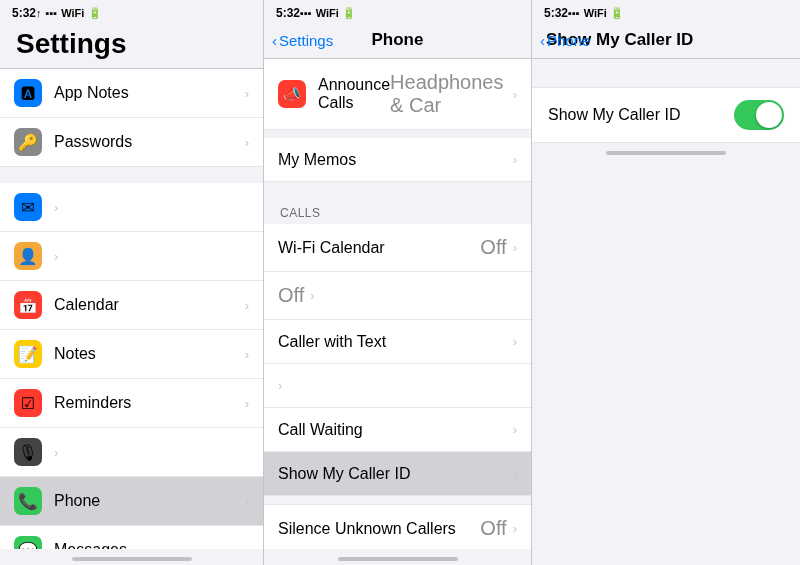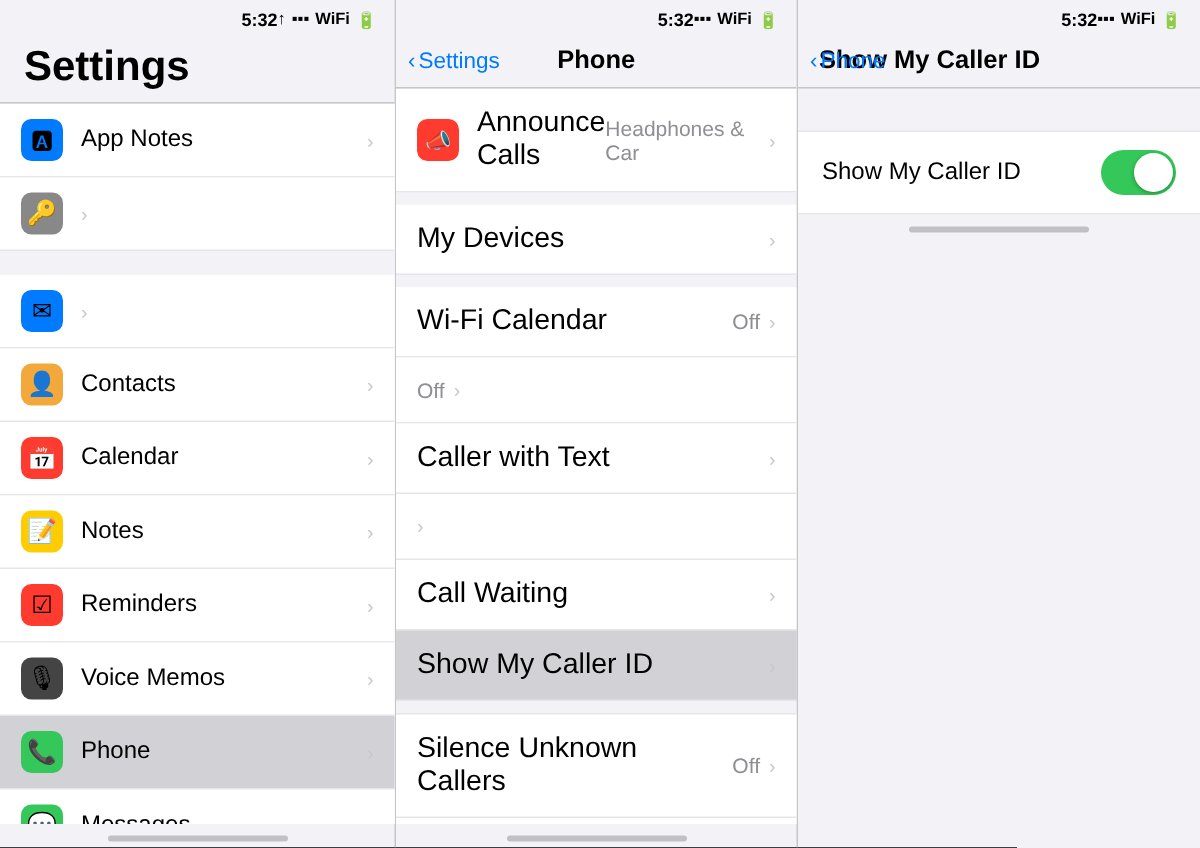--- a/index.html
+++ b/index.html
@@ -17,21 +17,21 @@
     .panel {
       display: flex;
       flex-direction: column;
       height: 565px;
       overflow: hidden;
     }
 
     
     .status-bar {
       display: flex;
-      justify-content: flex-end;
+      justify-content: flex-start;
       align-items: center;
       padding: 6px 12px 4px;
       font-size: 12px;
       font-weight: 600;
       height: 24px;
     }
     .status-left { display: flex; align-items: center; gap: 3px; }
     .status-right { display: flex; align-items: center; gap: 4px; font-size: 11px; }
 
     
@@ -157,26 +157,26 @@
       display: flex;
       align-items: center;
       justify-content: center;
       margin-right: 12px;
       flex-shrink: 0;
       color: #fff;
       font-size: 14px;
     }
     .phone-list-item .item-text {
       flex: 1;
-      font-size: 19px;
+      font-size: 16px;
       color: #000;
     }
     .phone-list-item .item-value {
       color: #8e8e93;
-      font-size: 14px;
+      font-size: 20px;
       margin-right: 6px;
     }
     .phone-list-item .chevron {
       color: #c7c7cc;
       font-size: 13px;
     }
 
     
     .caller-id-highlight {
       background: #d1d1d6 !important;
@@ -297,52 +297,51 @@
   </div>
   <div class="settings-list">
     <div class="settings-group">
       <div class="settings-item">
         <div class="app-icon" style="background:#007aff;">🅰</div>
         <span class="item-label">App Notes</span>
         <span class="chevron">›</span>
       </div>
       <div class="settings-item">
         <div class="app-icon" style="background:#888;">🔑</div>
+        <span class="item-label">Passwords</span>
         <span class="chevron">›</span>
       </div>
     </div>
     <div class="list-divider"></div>
     <div class="settings-group">
       <div class="settings-item">
         <div class="app-icon" style="background:#007aff;">✉</div>
         <span class="chevron">›</span>
       </div>
       <div class="settings-item">
         <div class="app-icon" style="background:#f2a83a;">👤</div>
-        <span class="item-label">Contacts</span>
         <span class="chevron">›</span>
       </div>
       <div class="settings-item">
         <div class="app-icon" style="background:#ff3b30;">📅</div>
         <span class="item-label">Calendar</span>
         <span class="chevron">›</span>
       </div>
       <div class="settings-item">
         <div class="app-icon" style="background:#ffcc00;">📝</div>
         <span class="item-label">Notes</span>
         <span class="chevron">›</span>
       </div>
       <div class="settings-item">
         <div class="app-icon" style="background:#ff3b30;">☑</div>
         <span class="item-label">Reminders</span>
         <span class="chevron">›</span>
       </div>
       <div class="settings-item">
         <div class="app-icon" style="background:#444;">🎙</div>
-        <span class="item-label">Voice Memos</span>
         <span class="chevron">›</span>
       </div>
       <div class="settings-item selected">
         <div class="app-icon" style="background:#34c759;">📞</div>
         <span class="item-label">Phone</span>
         <span class="chevron">›</span>
       </div>
       <div class="settings-item">
         <div class="app-icon" style="background:#34c759;">💬</div>
         <span class="item-label">Messages</span>
@@ -376,26 +375,27 @@
 
     <div class="phone-list-item announce">
       <div class="announce-icon">📣</div>
       <span class="item-text">Announce Calls</span>
       <span class="item-value">Headphones &amp; Car</span>
       <span class="chevron">›</span>
     </div>
     <div class="list-divider"></div>
 
     <div class="phone-list-item">
-      <span class="item-text">My Devices</span>
+      <span class="item-text">My Memos</span>
       <span class="chevron">›</span>
     </div>
     <div class="list-divider"></div>
 
     <div class="phone-list-section">
+      <div class="phone-list-section-header">CALLS</div>
       <div class="phone-list-item">
         <span class="item-text">Wi-Fi Calendar</span>
         <span class="item-value">Off</span>
         <span class="chevron">›</span>
       </div>
       <div class="phone-list-item">
         <span class="item-value">Off</span>
         <span class="chevron">›</span>
       </div>
       <div class="phone-list-item">

